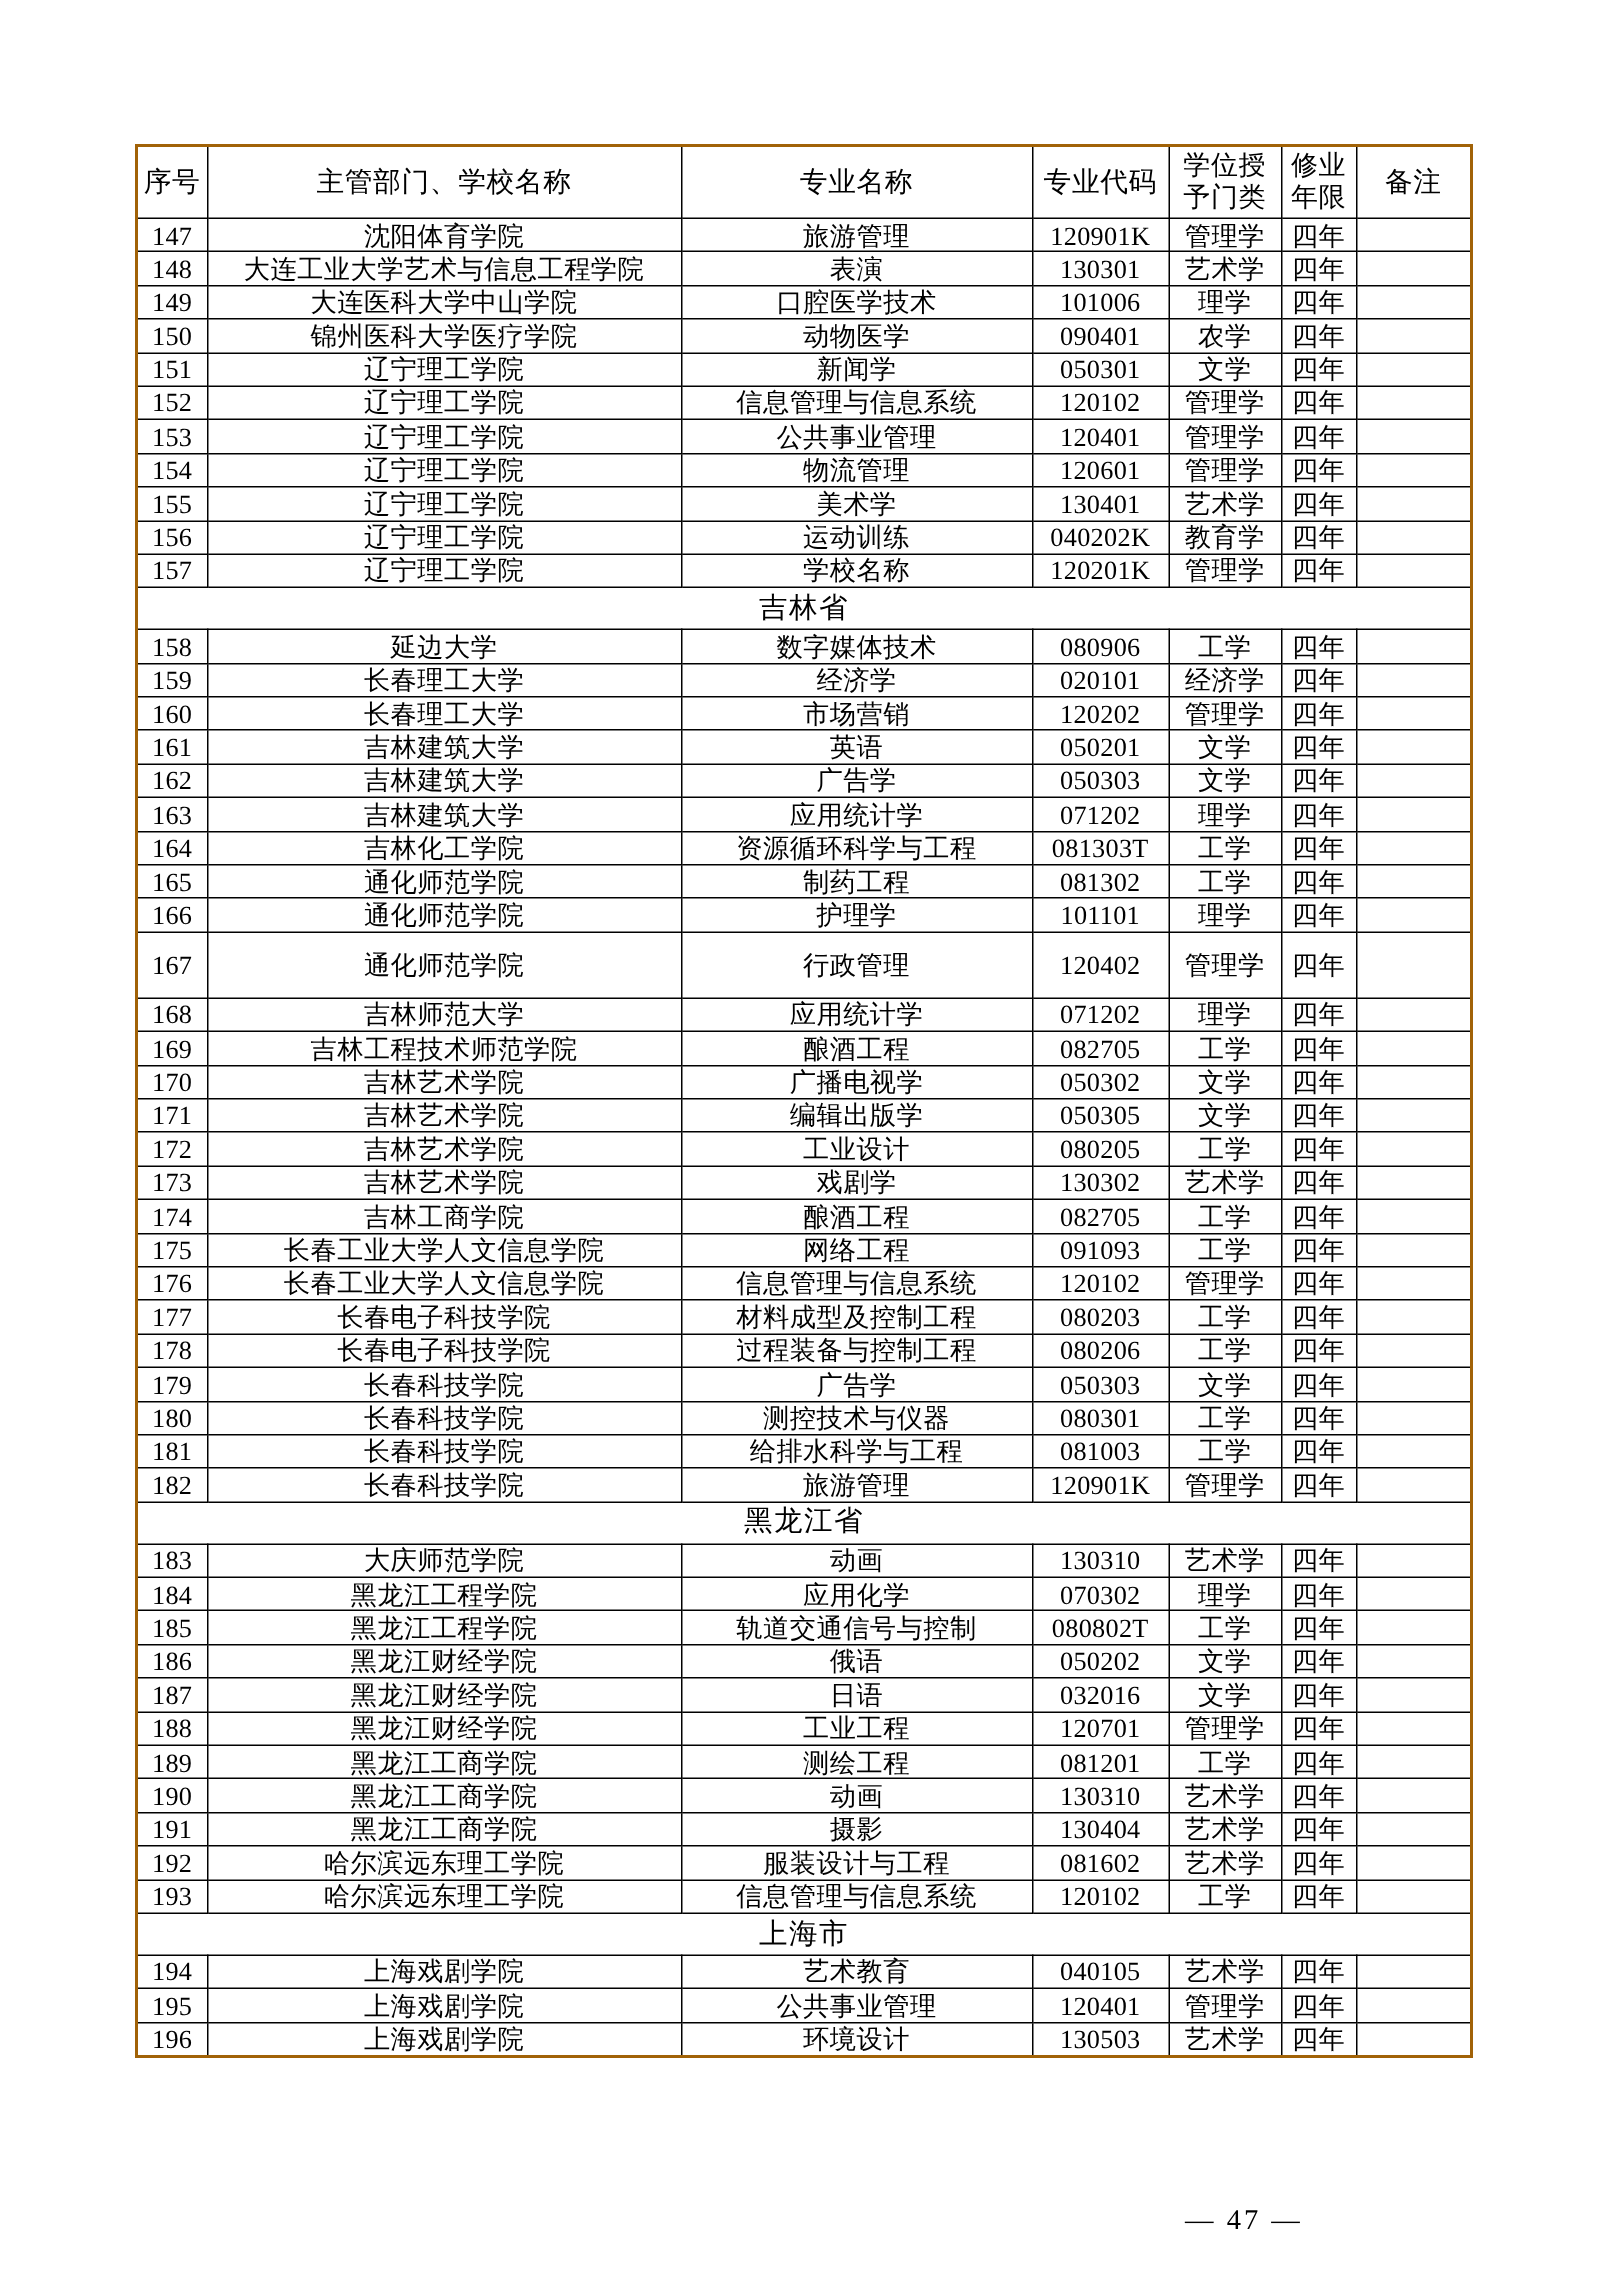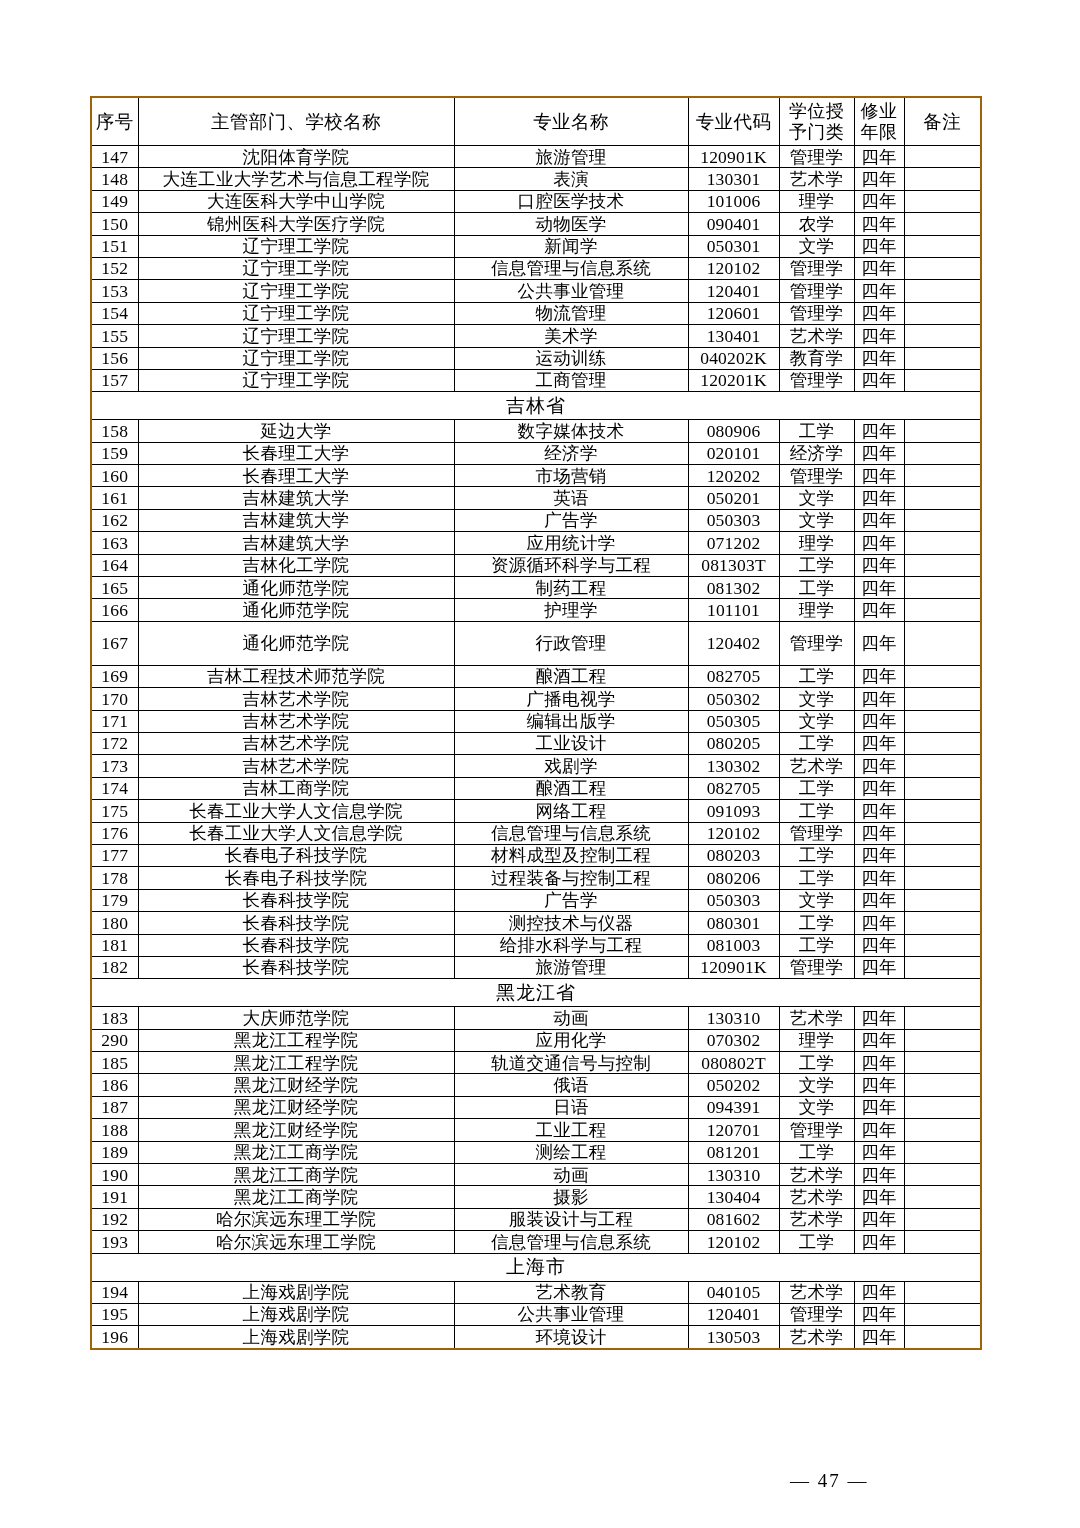--- a/index.html
+++ b/index.html
@@ -234,21 +234,21 @@
           <td class="school">辽宁理工学院</td>
           <td class="major">运动训练</td>
           <td class="code">040202K</td>
           <td class="degree">教育学</td>
           <td class="years">四年</td>
           <td class="remark"></td>
         </tr>
         <tr class="data-row">
           <td class="seq">157</td>
           <td class="school">辽宁理工学院</td>
-          <td class="major">工商管理</td>
+          <td class="major">学校名称</td>
           <td class="code">120201K</td>
           <td class="degree">管理学</td>
           <td class="years">四年</td>
           <td class="remark"></td>
         </tr>
         <tr class="province-row">
           <td colspan="7">吉林省</td>
         </tr>
         <tr class="data-row">
           <td class="seq">158</td>
@@ -334,20 +334,29 @@
         <tr class="data-row tall">
           <td class="seq">167</td>
           <td class="school">通化师范学院</td>
           <td class="major">行政管理</td>
           <td class="code">120402</td>
           <td class="degree">管理学</td>
           <td class="years">四年</td>
           <td class="remark"></td>
         </tr>
         <tr class="data-row">
+          <td class="seq">168</td>
+          <td class="school">吉林师范大学</td>
+          <td class="major">应用统计学</td>
+          <td class="code">071202</td>
+          <td class="degree">理学</td>
+          <td class="years">四年</td>
+          <td class="remark"></td>
+        </tr>
+        <tr class="data-row">
           <td class="seq">169</td>
           <td class="school">吉林工程技术师范学院</td>
           <td class="major">酿酒工程</td>
           <td class="code">082705</td>
           <td class="degree">工学</td>
           <td class="years">四年</td>
           <td class="remark"></td>
         </tr>
         <tr class="data-row">
           <td class="seq">170</td>
@@ -472,21 +481,21 @@
         <tr class="data-row">
           <td class="seq">183</td>
           <td class="school">大庆师范学院</td>
           <td class="major">动画</td>
           <td class="code">130310</td>
           <td class="degree">艺术学</td>
           <td class="years">四年</td>
           <td class="remark"></td>
         </tr>
         <tr class="data-row">
-          <td class="seq">290</td>
+          <td class="seq">184</td>
           <td class="school">黑龙江工程学院</td>
           <td class="major">应用化学</td>
           <td class="code">070302</td>
           <td class="degree">理学</td>
           <td class="years">四年</td>
           <td class="remark"></td>
         </tr>
         <tr class="data-row">
           <td class="seq">185</td>
           <td class="school">黑龙江工程学院</td>
@@ -502,21 +511,21 @@
           <td class="major">俄语</td>
           <td class="code">050202</td>
           <td class="degree">文学</td>
           <td class="years">四年</td>
           <td class="remark"></td>
         </tr>
         <tr class="data-row">
           <td class="seq">187</td>
           <td class="school">黑龙江财经学院</td>
           <td class="major">日语</td>
-          <td class="code">094391</td>
+          <td class="code">032016</td>
           <td class="degree">文学</td>
           <td class="years">四年</td>
           <td class="remark"></td>
         </tr>
         <tr class="data-row">
           <td class="seq">188</td>
           <td class="school">黑龙江财经学院</td>
           <td class="major">工业工程</td>
           <td class="code">120701</td>
           <td class="degree">管理学</td>

